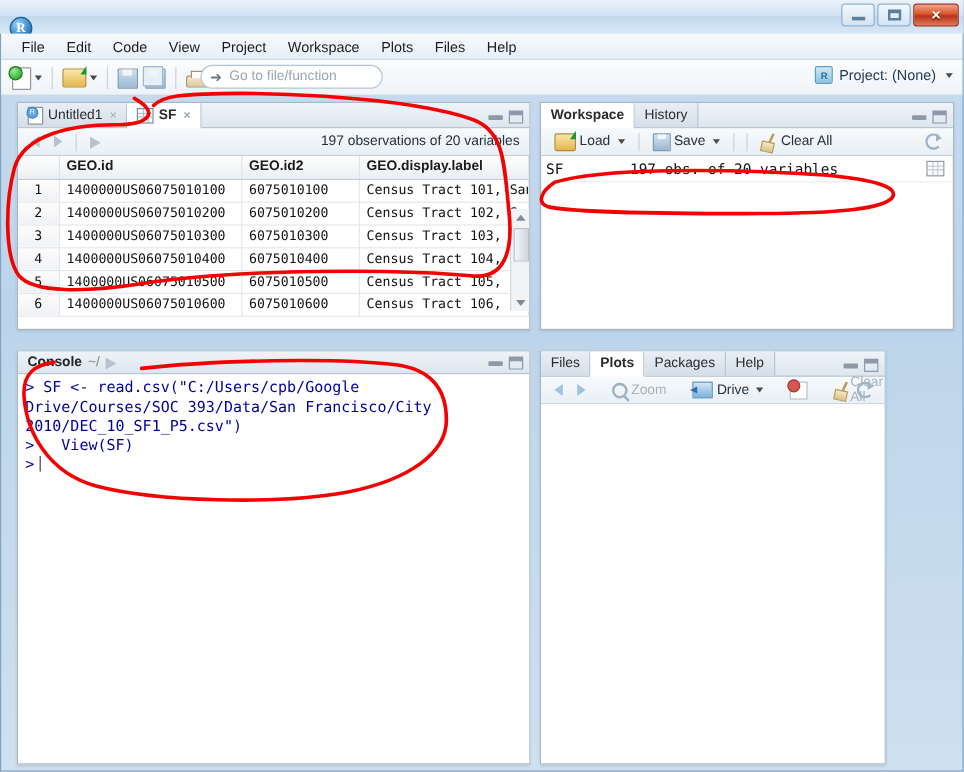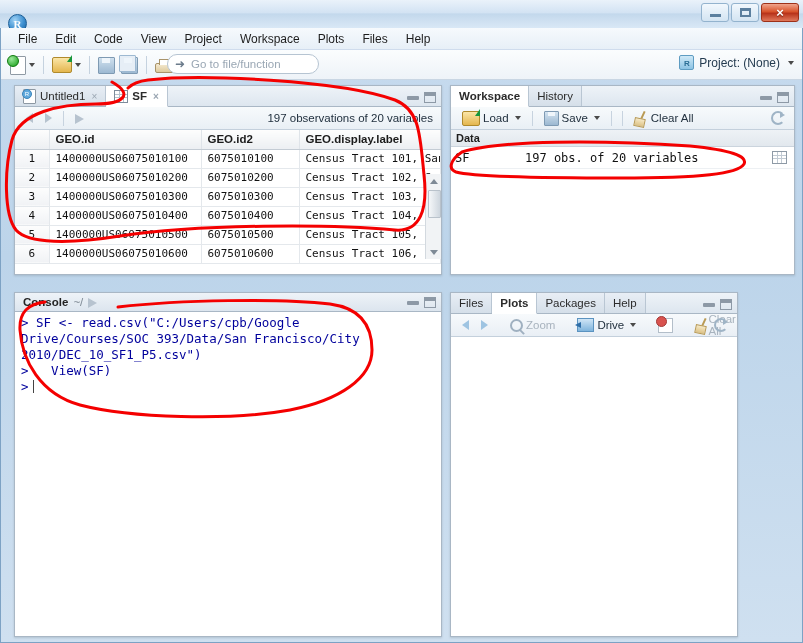--- a/index.html
+++ b/index.html
@@ -476,21 +476,20 @@
       <div class="ptb-sep"></div>
       <div class="ptb-sep"></div>
       <div class="ptb-btn">
         <span class="ic-broom"></span>
         <span>Clear All</span>
       </div>
       <div class="ptb-btn" style="position:absolute;right:4px;">
         <span class="ic-refresh"></span>
       </div>
     </div>
-    <div class="ws-section">Data</div>
     <div class="ws-row">
       <div class="ws-name">SF</div>
       <div class="ws-val">197 obs. of 20 variables</div>
       <div class="ws-gridicon"></div>
     </div>
   </div>
 
   <div class="pane" style="left:14px;top:292px;width:428px;height:345px;">
     <div class="console-head">
       <span class="console-title">Console</span>

